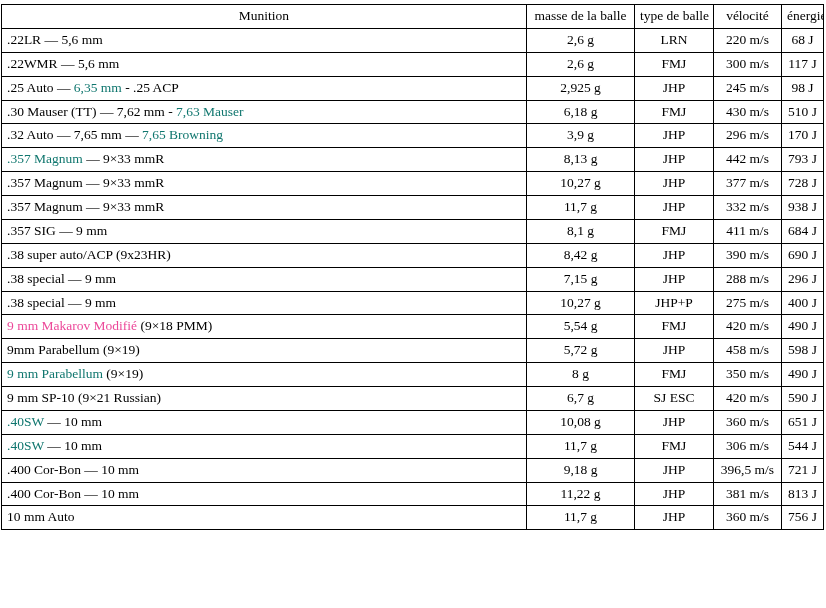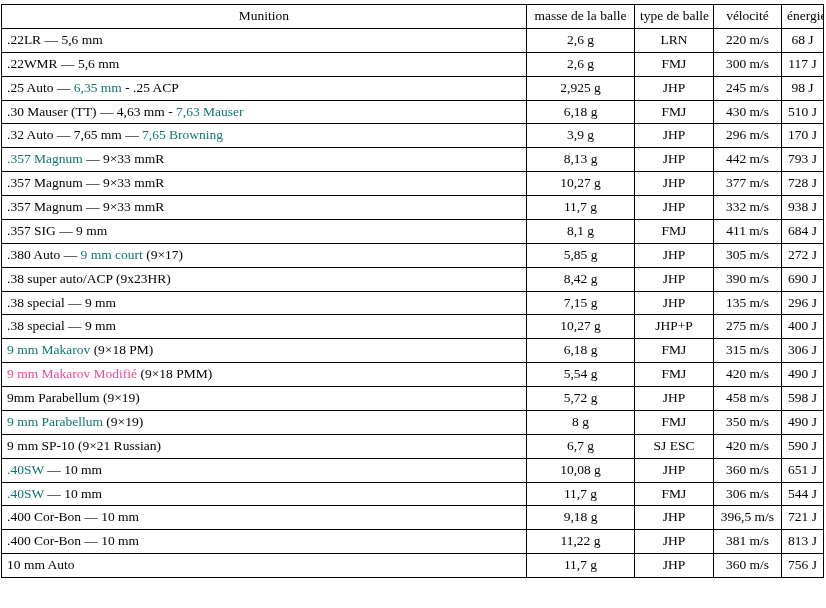--- a/index.html
+++ b/index.html
@@ -88,21 +88,21 @@
           <td class="energie">117 J</td>
         </tr>
         <tr>
           <td class="munition"><span class="plain">.25 Auto — </span><span class="lnk">6,35 mm</span><span class="plain"> - .25 ACP</span></td>
           <td class="masse">2,925 g</td>
           <td class="type">JHP</td>
           <td class="velocite">245 m/s</td>
           <td class="energie">98 J</td>
         </tr>
         <tr>
-          <td class="munition"><span class="plain">.30 Mauser (TT) — 4,63 mm - </span><span class="lnk">7,63 Mauser</span></td>
+          <td class="munition"><span class="plain">.30 Mauser (TT) — 7,62 mm - </span><span class="lnk">7,63 Mauser</span></td>
           <td class="masse">6,18 g</td>
           <td class="type">FMJ</td>
           <td class="velocite">430 m/s</td>
           <td class="energie">510 J</td>
         </tr>
         <tr>
           <td class="munition"><span class="plain">.32 Auto — 7,65 mm — </span><span class="lnk">7,65 Browning</span></td>
           <td class="masse">3,9 g</td>
           <td class="type">JHP</td>
           <td class="velocite">296 m/s</td>
@@ -130,55 +130,41 @@
           <td class="energie">938 J</td>
         </tr>
         <tr>
           <td class="munition"><span class="plain">.357 SIG — 9 mm</span></td>
           <td class="masse">8,1 g</td>
           <td class="type">FMJ</td>
           <td class="velocite">411 m/s</td>
           <td class="energie">684 J</td>
         </tr>
         <tr>
-          <td class="munition"><span class="plain">.380 Auto — </span><span class="lnk">9 mm court</span><span class="plain"> (9×17)</span></td>
-          <td class="masse">5,85 g</td>
-          <td class="type">JHP</td>
-          <td class="velocite">305 m/s</td>
-          <td class="energie">272 J</td>
-        </tr>
-        <tr>
           <td class="munition"><span class="plain">.38 super auto/ACP (9x23HR)</span></td>
           <td class="masse">8,42 g</td>
           <td class="type">JHP</td>
           <td class="velocite">390 m/s</td>
           <td class="energie">690 J</td>
         </tr>
         <tr>
           <td class="munition"><span class="plain">.38 special — 9 mm</span></td>
           <td class="masse">7,15 g</td>
           <td class="type">JHP</td>
-          <td class="velocite">135 m/s</td>
+          <td class="velocite">288 m/s</td>
           <td class="energie">296 J</td>
         </tr>
         <tr>
           <td class="munition"><span class="plain">.38 special — 9 mm</span></td>
           <td class="masse">10,27 g</td>
           <td class="type">JHP+P</td>
           <td class="velocite">275 m/s</td>
           <td class="energie">400 J</td>
         </tr>
         <tr>
-          <td class="munition"><span class="lnk">9 mm Makarov</span><span class="plain"> (9×18 PM)</span></td>
-          <td class="masse">6,18 g</td>
-          <td class="type">FMJ</td>
-          <td class="velocite">315 m/s</td>
-          <td class="energie">306 J</td>
-        </tr>
-        <tr>
           <td class="munition"><span class="lnk-red">9 mm Makarov Modifié</span><span class="plain"> (9×18 PMM)</span></td>
           <td class="masse">5,54 g</td>
           <td class="type">FMJ</td>
           <td class="velocite">420 m/s</td>
           <td class="energie">490 J</td>
         </tr>
         <tr>
           <td class="munition"><span class="plain">9mm Parabellum (9×19)</span></td>
           <td class="masse">5,72 g</td>
           <td class="type">JHP</td>

